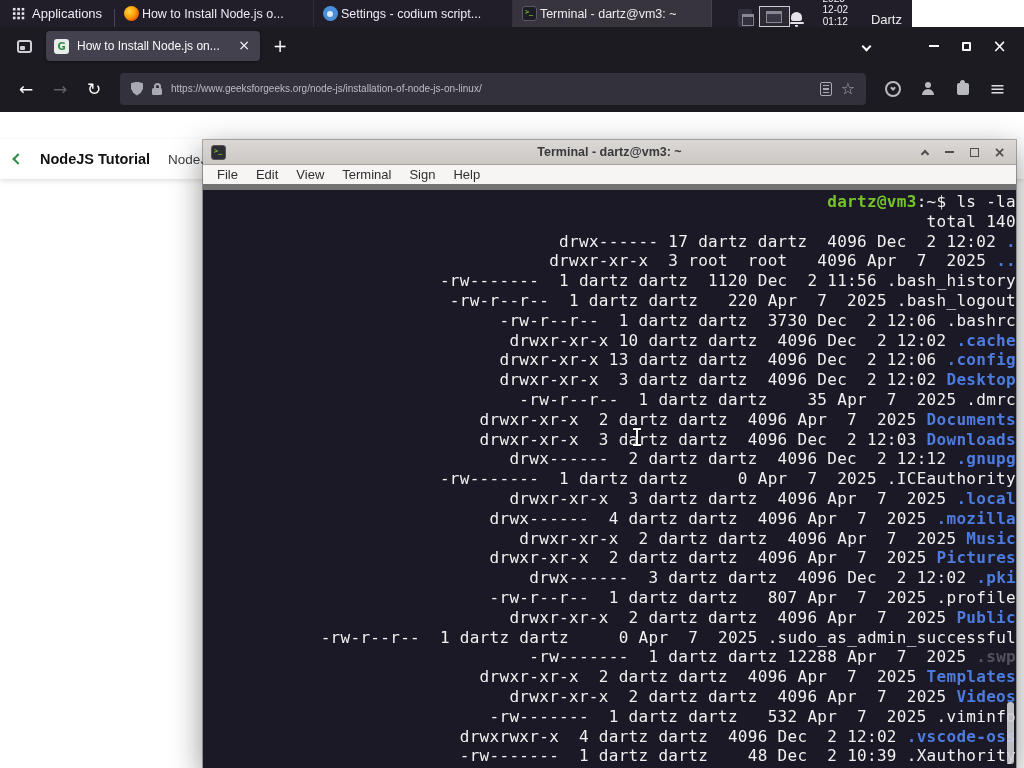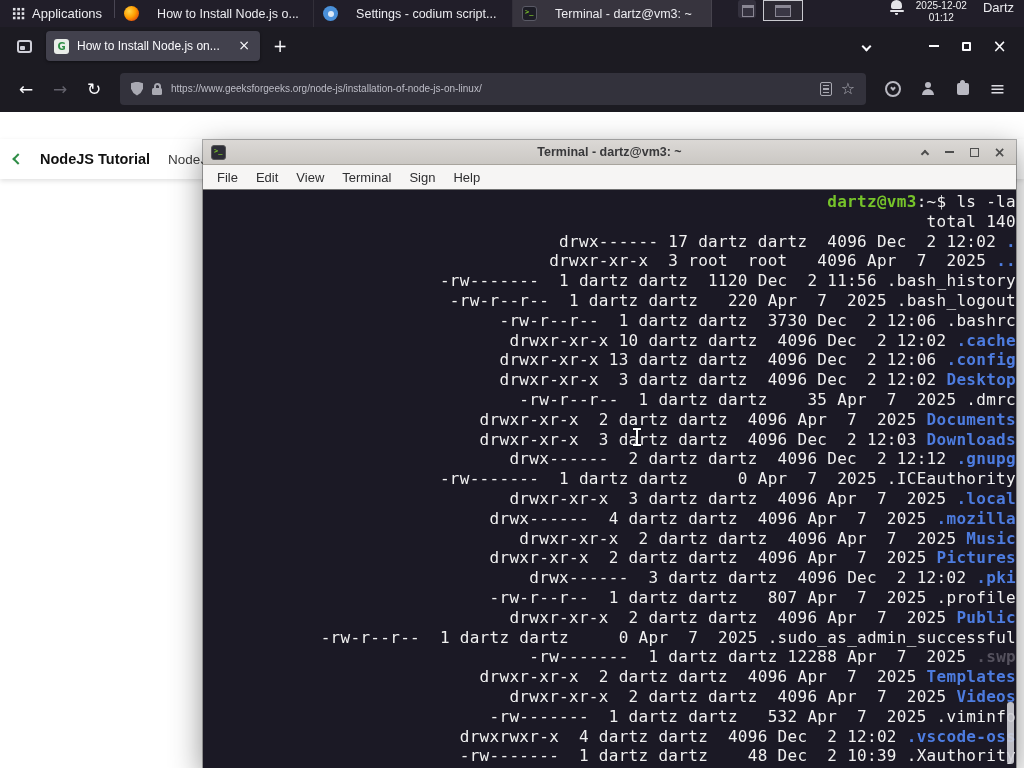--- a/index.html
+++ b/index.html
@@ -1,29 +1,29 @@
 <!DOCTYPE html>
 <html style="--term-bg: #1b1925; --term-fg: #f1f1f1; --term-green: #76c32a; --term-blue: #4d7ce0; --term-dim: #55525e; --accent: #2f8d46;"><head>
 <meta charset="utf-8">
 <style>
   * { margin:0; padding:0; box-sizing:border-box; }
   html,body { width:1024px; height:768px; overflow:hidden; background:#fff;
               font-family:"Liberation Sans", sans-serif; position:relative; }
 
   
-  .panel { position:absolute; top:0; left:0; width:1024px; height:27px; background:#211e29;
-           display:flex; align-items:flex-start; color:#ececf0; z-index:50; }
+  .panel { position:absolute; top:0; left:0; width:912px; height:27px; background:#211e29;
+           display:flex; align-items:flex-end; color:#ececf0; z-index:50; }
   .apps-btn { display:flex; align-items:center; gap:7px; padding:0 12px; height:100%; cursor:default; }
   .apps-icon { width:13px; height:13px;
                background-image:radial-gradient(circle, #e0e0e6 1.4px, transparent 1.6px);
                background-size:4.4px 4.4px; }
   .apps-label { font-size:13px; }
   .panel-sep { width:1px; height:18px; background:#494653; }
   .taskbar { display:flex; height:100%; }
-  .task-btn { width:199px; height:100%; display:flex; align-items:center; gap:18px; padding:0 9px;
+  .task-btn { width:199px; height:100%; display:flex; align-items:center; gap:3px; padding:0 9px;
               border-right:1px solid rgba(255,255,255,.08); font-size:12.5px; color:#ececf0; }
   .task-btn.active { background:rgba(255,255,255,.10); }
   .task-label { white-space:nowrap; overflow:hidden; }
   .task-ico { width:15px; height:15px; flex:none; border-radius:3px; position:relative; }
   .task-ico.firefox { border-radius:50%;
       background:radial-gradient(circle at 35% 35%, #ffd54a 0%, #ff9e00 45%, #e8590c 75%, #c23a00 100%); }
   .task-ico.settings { border-radius:50%; background:#4a90d9; }
   .task-ico.settings::after { content:''; position:absolute; left:4.5px; top:4.5px; width:6px; height:6px;
       border-radius:50%; background:#dce9f7; }
   .task-ico.terminal { background:#1d1d26; border:1px solid #5a5a66; }
@@ -135,21 +135,21 @@
                          font:bold 7px "DejaVu Sans Mono", monospace; }
   .term-title { position:absolute; left:0; right:0; text-align:center; font-weight:bold;
                 font-size:12.5px; color:#39393b; }
   .term-controls { margin-left:auto; display:flex; gap:8px; z-index:1; }
   .tc-btn { width:17px; height:17px; display:flex; align-items:center; justify-content:center; color:#4e4e4e; }
   .tc-btn .chev { width:6px; height:6px; margin-top:3px; }
   .tc-min-bar { width:9px; height:2px; background:#4e4e4e; }
   .tc-max-box { width:9px; height:9px; border:1.7px solid #4e4e4e; }
   .tc-close { font-size:14px; font-weight:bold; font-family:"DejaVu Sans", sans-serif; }
   .term-menubar { height:25px; flex:none; background:#f6f5f4; display:flex; align-items:center;
-                  padding:0 5px; border-bottom:1px solid #737373; }
+                  padding:0 5px; border-bottom:6px solid #737373; }
   .menu-item { padding:0 9px; font-size:13px; color:#2f2f31; }
   .term-body { flex:1; background:var(--term-bg,#1b1925); position:relative; overflow:hidden;
                padding:2px 0 0 3px; cursor:text;text-align:right; }
   .tline { font-family:"DejaVu Sans Mono", monospace; font-size:16px; line-height:19.8px;
            white-space:pre; color:var(--term-fg,#f1f1f1); letter-spacing:0.3px; }
   .tgreen { color:var(--term-green,#76c32a); font-weight:bold; }
   .tdir { color:var(--term-blue,#4d7ce0); font-weight:bold; }
   .tdim { color:var(--term-dim,#55525e);font-weight:bold; }
   .term-scrollthumb { position:absolute; right:2px; bottom:4px; width:7px; height:62px;
                       background:#cfcfd6; border-radius:3px; opacity:.9; }

